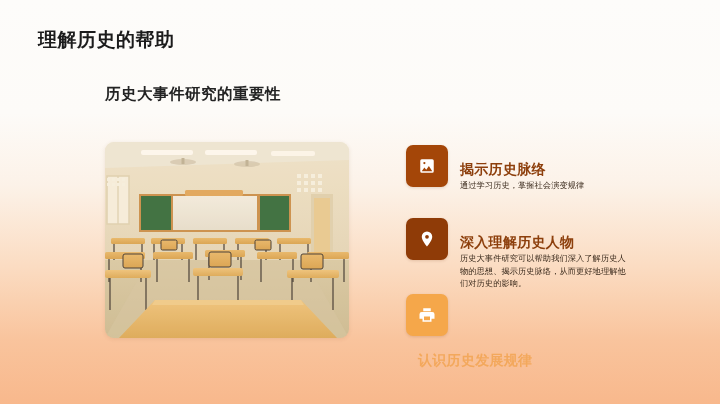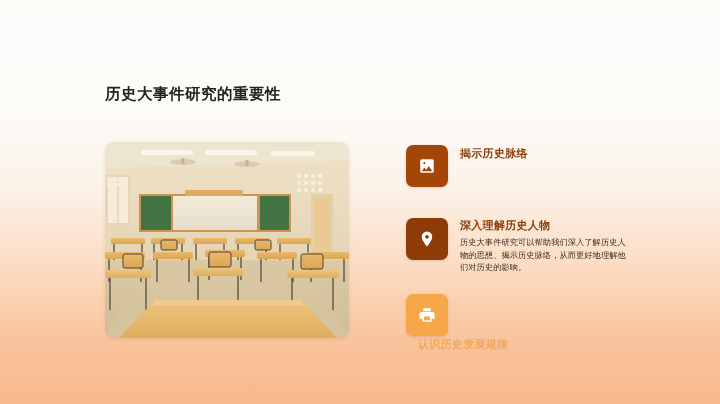--- a/index.html
+++ b/index.html
@@ -68,21 +68,21 @@
   }
 
   
   .feature-block {
     position: absolute;
     left: 406px;
     display: flex;
     align-items: flex-start;
   }
   #feature-0 { top: 145px; }
-  #feature-1 { top: 218px; font-family: Liberation Mono, monospace; }
+  #feature-1 { top: 218px; }
   #feature-2 { top: 294px; flex-direction: column; }
 
   .feature-tile {
     width: 42px;
     height: 42px;
     border-radius: 7px;
     flex: 0 0 42px;
     display: flex;
     align-items: center;
     justify-content: center;
@@ -92,42 +92,44 @@
     display: block;
   }
 
   .feature-body {
     margin-left: 12px;
     width: 172px;
     padding-top: 1px;
   }
 
   .feature-heading {
-    font-size: 11px;
+    font-size: 14px;
     font-weight: bold;
     line-height: 14px;
     letter-spacing: 0.3px;
     margin-bottom: 4px;
+    margin-top: 16px;
   }
 
   .feature-desc {
     font-size: 8.2px;
     line-height: 12.6px;
     color: #3a2a1c;
     letter-spacing: 0.1px;
   }
   .feature-desc.muted {
     color: #4a331f;
   }
 </style>
 </head>
 <body>
 
 <div id="slide">
 
+  <div id="page-title">理解历史的帮助</div>
   <div id="page-subtitle">历史大事件研究的重要性</div>
 
   <div id="photo-frame">
     <svg id="photo-svg" viewBox="0 0 244 196" preserveAspectRatio="xMidYMid slice">
       <defs>
         <linearGradient id="wallGrad" x1="0" y1="0" x2="0" y2="1">
           <stop offset="0%" stop-color="#efe7cf"></stop>
           <stop offset="100%" stop-color="#e2d6b8"></stop>
         </linearGradient>
         <linearGradient id="floorGrad" x1="0" y1="0" x2="0" y2="1">
@@ -276,20 +278,21 @@
   <div class="feature-block" id="feature-0">
     <div class="feature-tile" style="background:#a44608;">
       <span>
         <svg width="18" height="18" viewBox="0 0 24 24" fill="#ffffff">
           <path d="M21 19V5a2 2 0 0 0-2-2H5a2 2 0 0 0-2 2v14a2 2 0 0 0 2 2h14a2 2 0 0 0 2-2zM8.5 9.5a1.5 1.5 0 1 1 0-3 1.5 1.5 0 0 1 0 3zM19 19H5l3.5-5 2.5 3 3.5-5L19 19z"></path>
         </svg>
       </span>
     </div>
     <div class="feature-body">
       <div class="feature-heading" style="color:#8d3f0c;">揭示历史脉络</div>
+      <div class="feature-desc">通过学习历史，掌握社会演变规律</div>
     </div>
   </div>
 
   <div class="feature-block" id="feature-1">
     <div class="feature-tile" style="background:#8f3b07;">
       <span>
         <svg width="18" height="18" viewBox="0 0 24 24" fill="#ffffff">
           <path d="M12 2a7 7 0 0 0-7 7c0 5.25 7 13 7 13s7-7.75 7-13a7 7 0 0 0-7-7zm0 9.5A2.5 2.5 0 1 1 12 6.5a2.5 2.5 0 0 1 0 5z"></path>
         </svg>
       </span>

